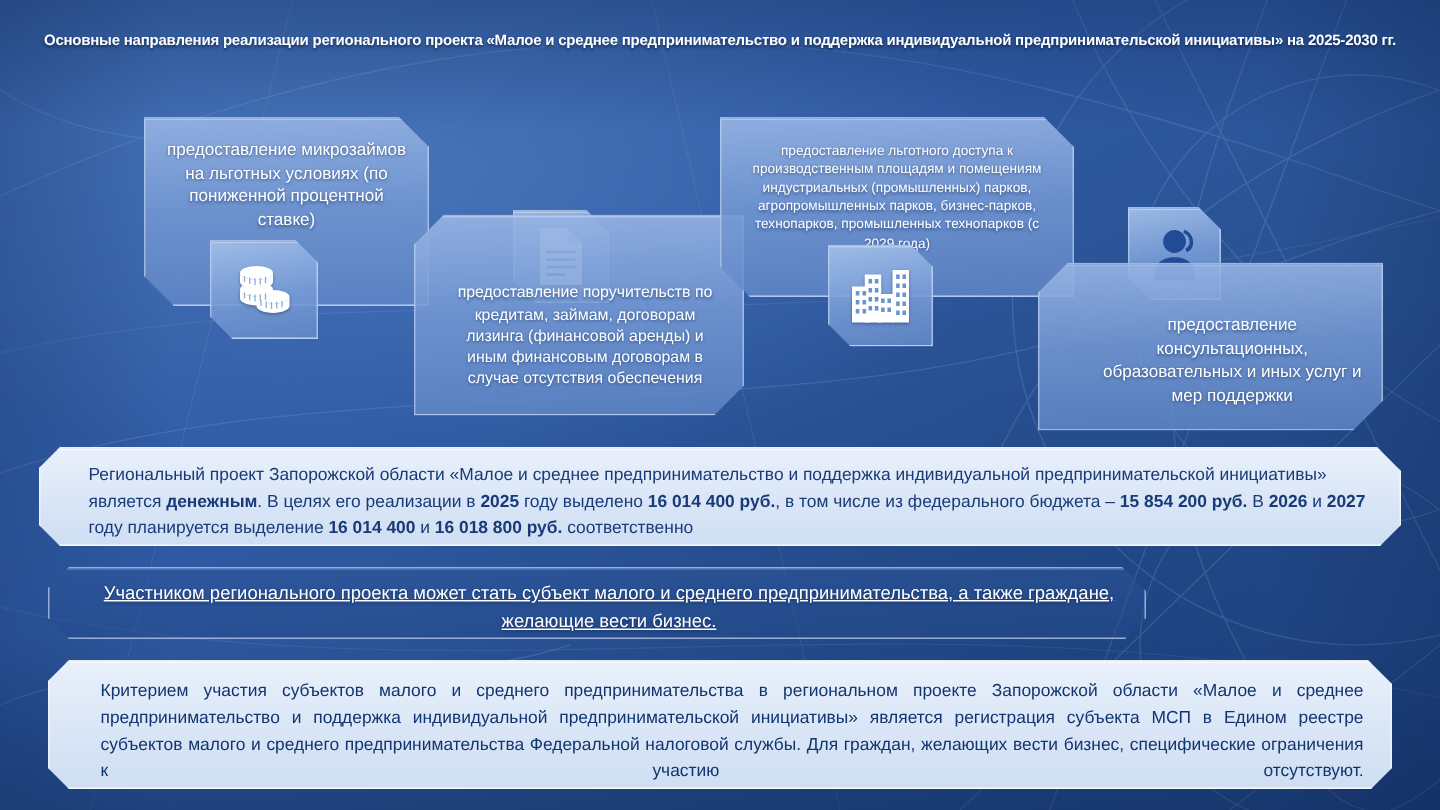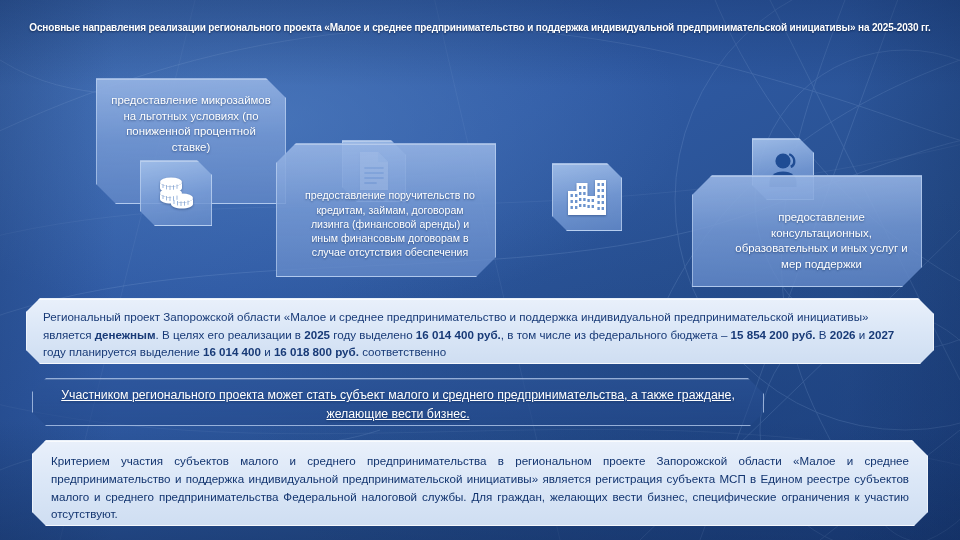--- a/index.html
+++ b/index.html
@@ -141,20 +141,21 @@
     border: 1px solid rgba(196,216,246,0.70);
     box-shadow: 0 3px 9px rgba(8,28,66,0.32), inset 0 1px 0 rgba(255,255,255,0.18);
     color: #ffffff;
   }
 
   .banner-shape {
     clip-path: polygon(
       14px 0, calc(100% - 16px) 0, 100% 16px,
       100% calc(100% - 14px), calc(100% - 14px) 100%,
       14px 100%, 0 calc(100% - 14px), 0 14px);
+    padding-left: 16px;
   }
 
   #banner-1 {
     left: 26px; top: 298px; width: 908px; height: 66px;
   }
   #banner-1 .btext {
     padding: 9px 14px 0 16px;
     font-size: 11.6px;
     line-height: 17.6px;
   }
@@ -248,20 +249,23 @@
       <g stroke="#5b88c6" stroke-width="1.8" stroke-linecap="round">
         <path d="M8 18 h18 M8 23 h18 M8 28 h18 M8 33 h11"></path>
       </g>
     </svg>
   </div>
 
   <div class="card chamfer-tl-br" id="card-2">
     <div class="card-text">предоставление поручительств по кредитам, займам, договорам лизинга (финансовой аренды) и иным финансовым договорам в случае отсутствия обеспечения</div>
   </div>
 
+  <div class="card chamfer-tr-bl" id="card-3">
+    <div class="card-text">предоставление льготного доступа к производственным площадям и помещениям индустриальных (промышленных) парков, агропромышленных парков, бизнес-парков, технопарков, промышленных технопарков (с 2029 года)</div>
+  </div>
 
   <div class="icon-tile" id="icon-3">
     <svg width="44" height="40" viewBox="0 0 44 40">
       <g fill="#ffffff">
         <rect x="3" y="14" width="12" height="24"></rect>
         <rect x="11.5" y="6" width="11" height="32"></rect>
         <rect x="20" y="19" width="11" height="19"></rect>
         <rect x="30" y="3" width="11" height="35"></rect>
       </g>
       <g fill="#6b93ce">

